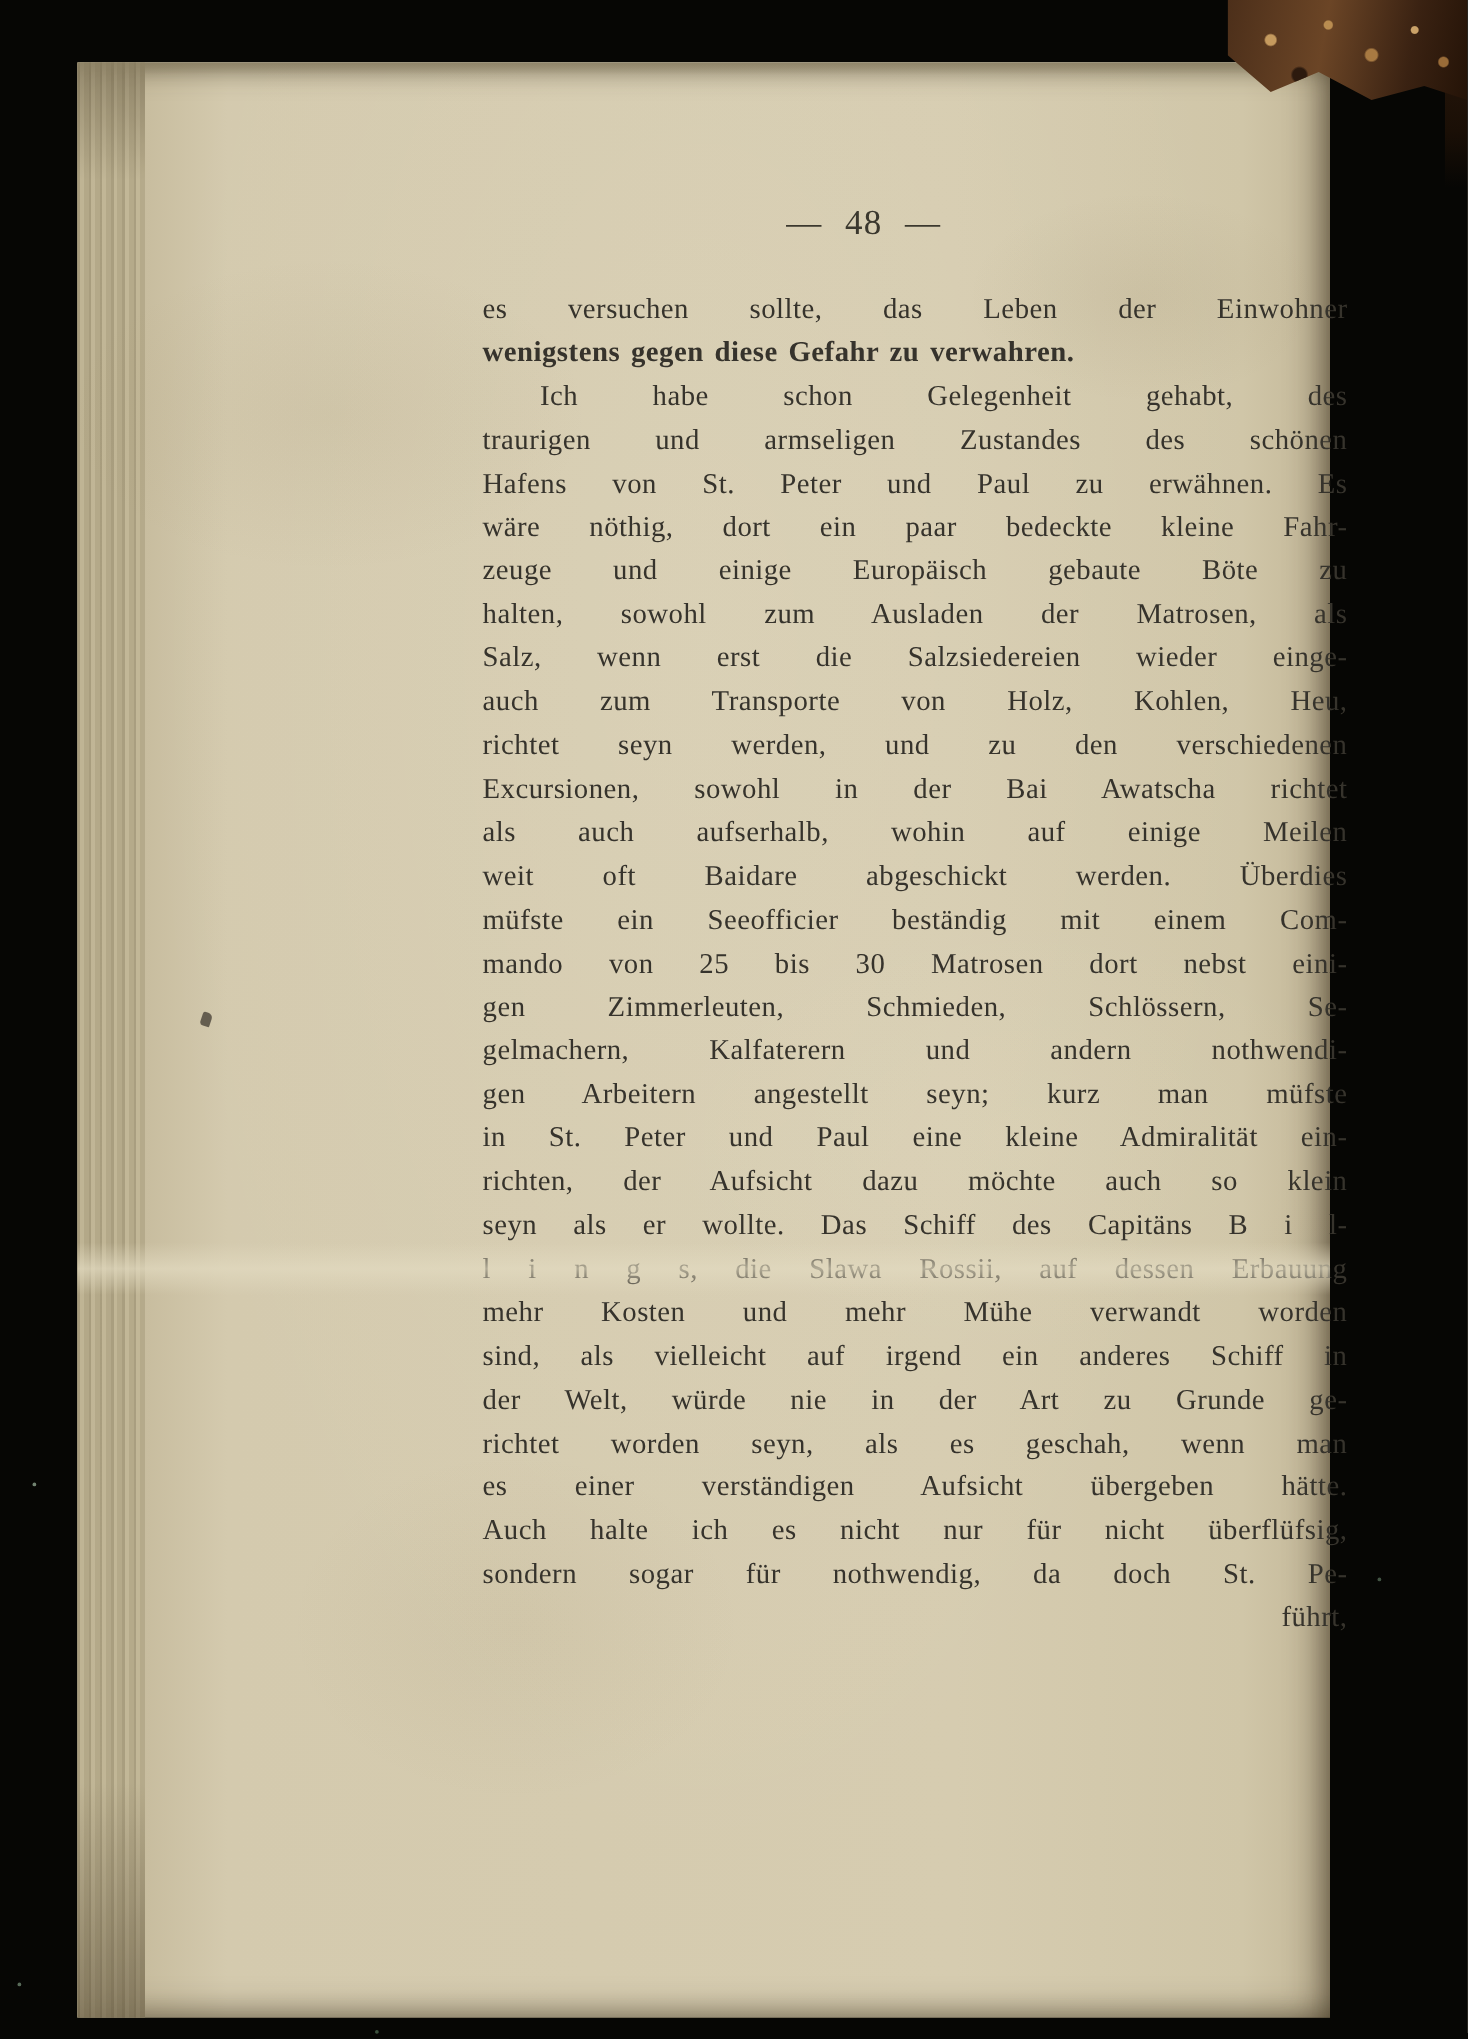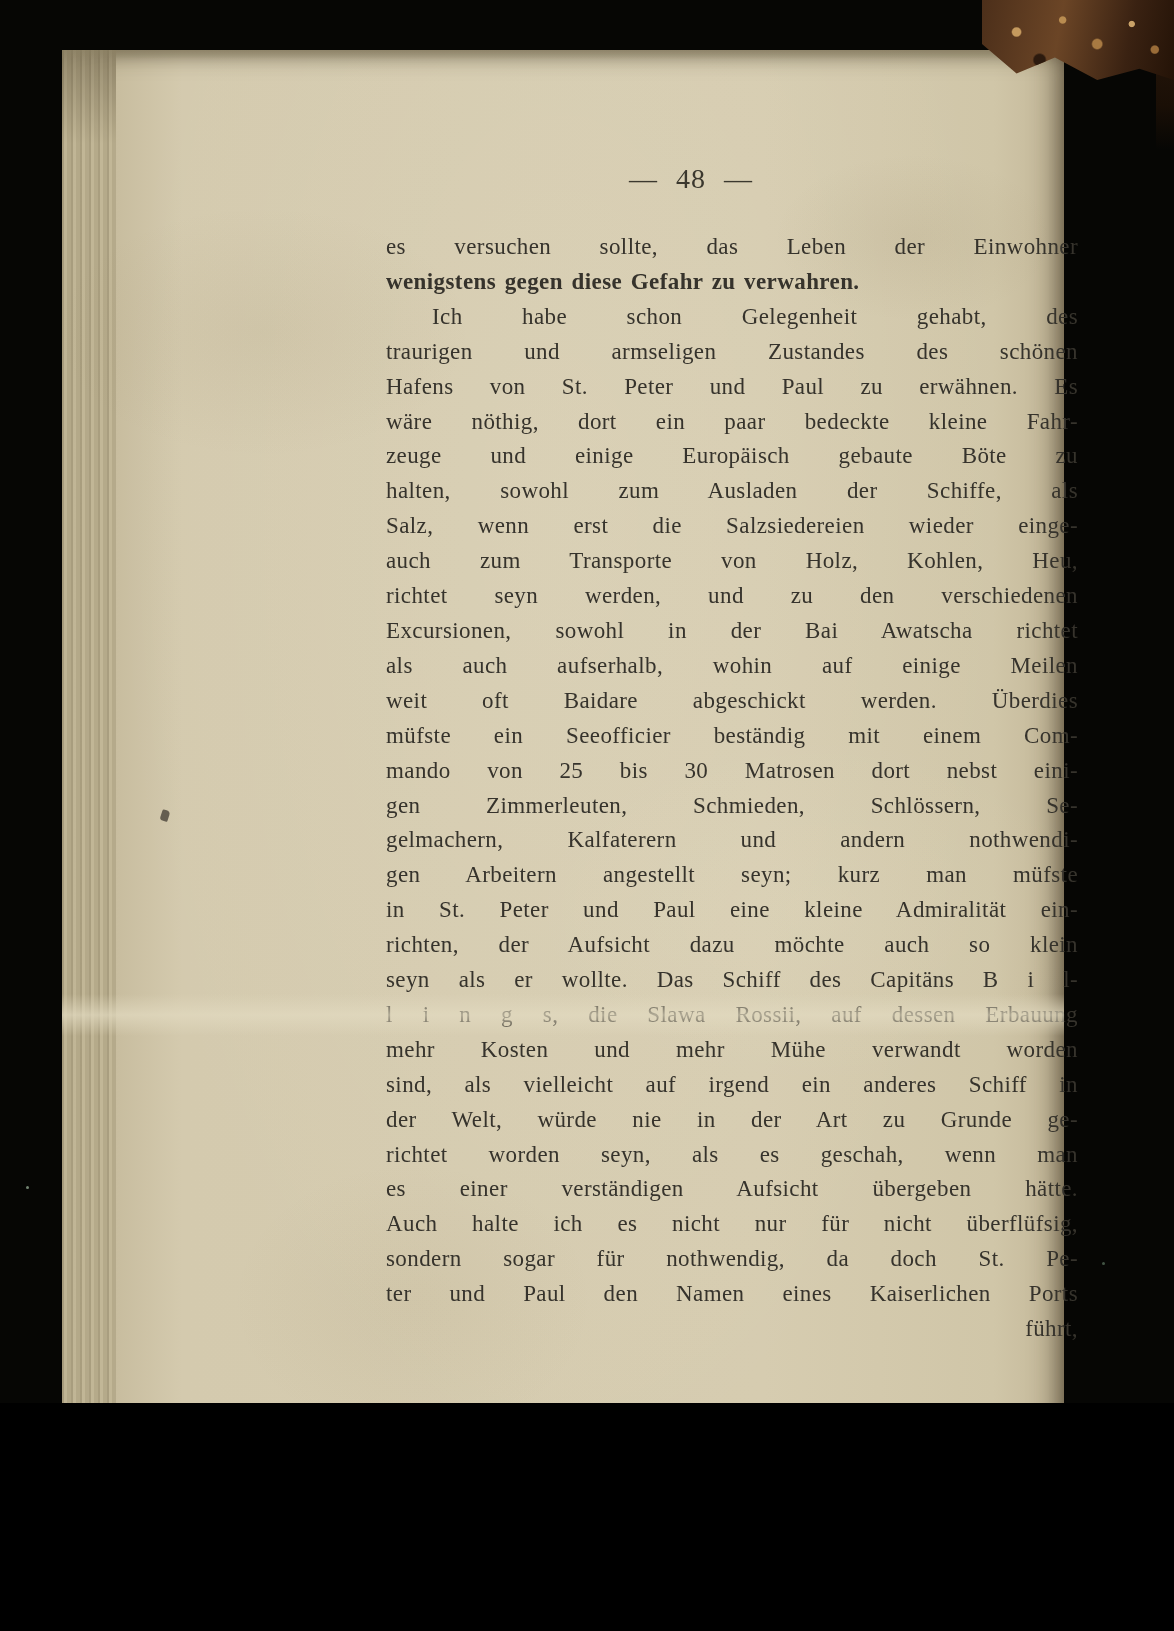--- a/index.html
+++ b/index.html
@@ -1,17 +1,17 @@
 <!DOCTYPE html>
 <html><head>
 <meta charset="utf-8">
 <style>
   html,body{margin:0;padding:0;background:#000;}
   .scan{
-    position:relative;width:1174px;height:1403px;overflow:hidden;
+    position:relative;width:1174px;height:1631px;overflow:hidden;
     background:#060604;
     font-family:"Liberation Serif","DejaVu Serif",serif;
   }
   
   .page{
     position:absolute;left:62px;top:50px;width:1002px;height:1564px;
     background:
       radial-gradient(ellipse at 50% 30%, rgba(255,252,238,0.10), rgba(0,0,0,0) 65%),
       linear-gradient(90deg,#b5aa8a 0px,#c8bd9f 55px,#d4caae 120px,#d6ccb0 70%,#d0c6a8 93%,#c2b697 100%),
       #d3c9ad;
@@ -107,21 +107,21 @@
   </div>
 
   <div class="text-block">
       <div class="line">es versuchen sollte, das Leben der Einwohner</div>
       <div class="line end">wenigstens gegen diese Gefahr zu verwahren.</div>
       <div class="line indent">Ich habe schon Gelegenheit gehabt, des</div>
       <div class="line">traurigen und armseligen Zustandes des schönen</div>
       <div class="line">Hafens von St. Peter und Paul zu erwähnen. Es</div>
       <div class="line">wäre nöthig, dort ein paar bedeckte kleine Fahr-</div>
       <div class="line">zeuge und einige Europäisch gebaute Böte zu</div>
-      <div class="line">halten, sowohl zum Ausladen der Schiffe, als</div>
+      <div class="line">halten, sowohl zum Ausladen der Matrosen, als</div>
       <div class="line">Salz, wenn erst die Salzsiedereien wieder einge-</div>
       <div class="line">auch zum Transporte von Holz, Kohlen, Heu,</div>
       <div class="line">richtet seyn werden, und zu den verschiedenen</div>
       <div class="line">Excursionen, sowohl in der Bai Awatscha richtet</div>
       <div class="line">als auch aufserhalb, wohin auf einige Meilen</div>
       <div class="line">weit oft Baidare abgeschickt werden. Überdies</div>
       <div class="line">müfste ein Seeofficier beständig mit einem Com-</div>
       <div class="line">mando von 25 bis 30 Matrosen dort nebst eini-</div>
       <div class="line">gen Zimmerleuten, Schmieden, Schlössern, Se-</div>
       <div class="line">gelmachern, Kalfaterern und andern nothwendi-</div>
@@ -130,21 +130,20 @@
       <div class="line">richten, der Aufsicht dazu möchte auch so klein</div>
       <div class="line">seyn als er wollte. Das Schiff des Capitäns B i l-</div>
       <div class="line">l i n g s, die Slawa Rossii, auf dessen Erbauung</div>
       <div class="line">mehr Kosten und mehr Mühe verwandt worden</div>
       <div class="line">sind, als vielleicht auf irgend ein anderes Schiff in</div>
       <div class="line">der Welt, würde nie in der Art zu Grunde ge-</div>
       <div class="line">richtet worden seyn, als es geschah, wenn man</div>
       <div class="line">es einer verständigen Aufsicht übergeben hätte.</div>
       <div class="line">Auch halte ich es nicht nur für nicht überflüfsig,</div>
       <div class="line">sondern sogar für nothwendig, da doch St. Pe-</div>
-      <div class="line">ter und Paul den Namen eines Kaiserlichen Ports</div>
       <div class="line right">führt,</div>
     </div>
 
   <div class="fade-band"></div>
   <div class="ink-fleck"></div>
 
   <div class="marble-corner"></div>
   <div class="binding-edge"></div>
 
   <div class="speck s1"></div>

